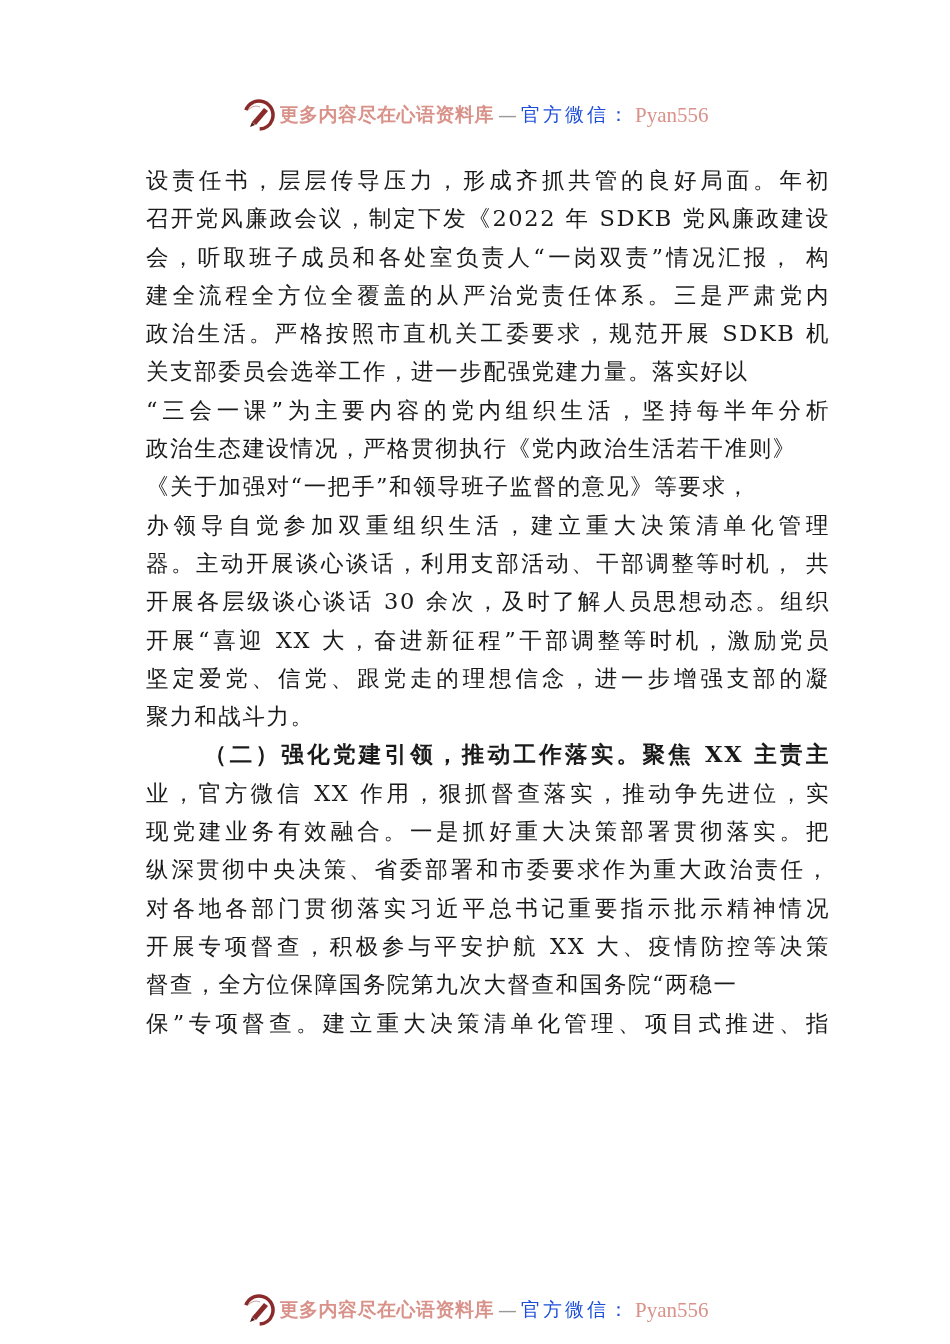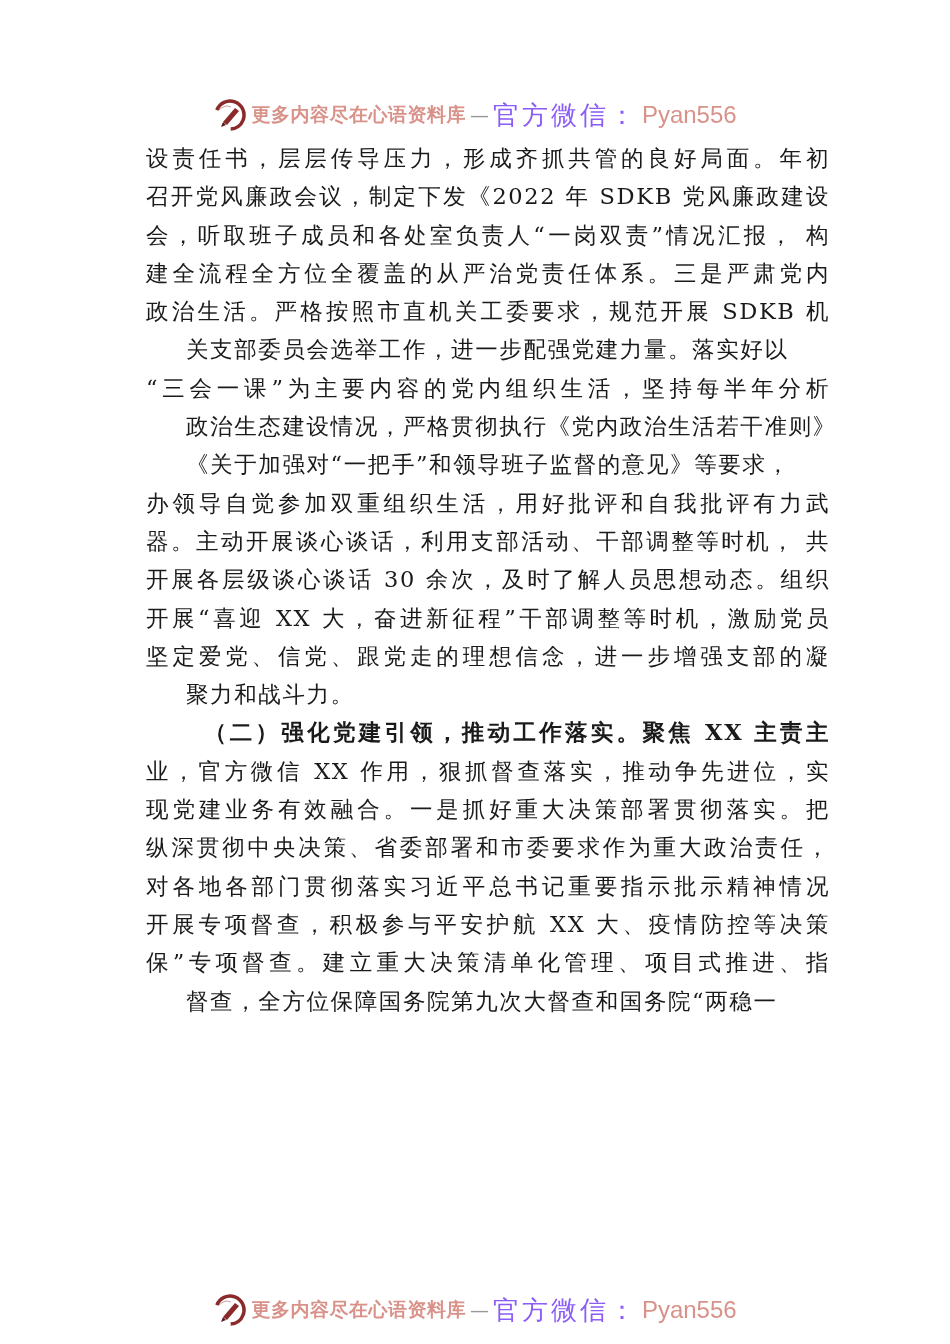--- a/index.html
+++ b/index.html
@@ -38,50 +38,49 @@
       font-size: 19px;
       letter-spacing: 0.5px;
       font-weight: bold;
     }
     .banner .dash {
       color: #999999;
       font-size: 19px;
       font-family: "DejaVu Sans", sans-serif;
     }
     .banner .wechat-label {
-      color: #8b5cf6;
+      color: #1d4ed8;
       font-family: "DejaVu Serif", serif;
-      font-size: 26px;
+      font-size: 19px;
       letter-spacing: 3px;
     }
     .banner .wechat-id {
       color: #d9928a;
-      font-family: Liberation Sans, sans-serif;
-      font-size: 24px;
+      font-family: Liberation Serif, serif;
+      font-size: 21px;
     }
     .content {
       position: absolute;
       left: 146px;
-      top: 139px;
+      top: 161px;
       width: 684px;
     }
     .line {
       height: 38.3px;
       line-height: 38.3px;
       font-size: 22.5px;
       white-space: nowrap;
       letter-spacing: 1.6px;
       font-family: "DejaVu Serif", "Liberation Serif", serif;
       text-align: justify;
       text-align-last: justify;
       overflow: visible;
     }
     .line.last {
       text-align-last: left;
-      margin-left: 40px;
     }
     .line.indent {
       padding-left: 58px;
       font-weight: bold;
     }
   </style>
 </head>
 <body>
 
 <div class="banner top">
@@ -100,34 +99,34 @@
 <div class="content">
   <div class="line">设责任书，层层传导压力，形成齐抓共管的良好局面。年初</div>
   <div class="line">召开党风廉政会议，制定下发《2022 年 SDKB 党风廉政建设</div>
   <div class="line">会，听取班子成员和各处室负责人“一岗双责”情况汇报， 构</div>
   <div class="line">建全流程全方位全覆盖的从严治党责任体系。三是严肃党内</div>
   <div class="line">政治生活。严格按照市直机关工委要求，规范开展 SDKB 机</div>
   <div class="line last">关支部委员会选举工作，进一步配强党建力量。落实好以</div>
   <div class="line">“三会一课”为主要内容的党内组织生活，坚持每半年分析</div>
   <div class="line last">政治生态建设情况，严格贯彻执行《党内政治生活若干准则》</div>
   <div class="line last">《关于加强对“一把手”和领导班子监督的意见》等要求，</div>
-  <div class="line">办领导自觉参加双重组织生活，用好批评和自我批评有力武</div>
+  <div class="line">办领导自觉参加双重组织生活，建立重大决策清单化管理</div>
   <div class="line">器。主动开展谈心谈话，利用支部活动、干部调整等时机， 共</div>
   <div class="line">开展各层级谈心谈话 30 余次，及时了解人员思想动态。组织</div>
   <div class="line">开展“喜迎 XX 大，奋进新征程”干部调整等时机，激励党员</div>
   <div class="line">坚定爱党、信党、跟党走的理想信念，进一步增强支部的凝</div>
   <div class="line last">聚力和战斗力。</div>
   <div class="line indent">（二）强化党建引领，推动工作落实。聚焦 XX 主责主</div>
   <div class="line">业，官方微信 XX 作用，狠抓督查落实，推动争先进位，实</div>
   <div class="line">现党建业务有效融合。一是抓好重大决策部署贯彻落实。把</div>
   <div class="line">纵深贯彻中央决策、省委部署和市委要求作为重大政治责任，</div>
   <div class="line">对各地各部门贯彻落实习近平总书记重要指示批示精神情况</div>
   <div class="line">开展专项督查，积极参与平安护航 XX 大、疫情防控等决策</div>
+  <div class="line last">督查，全方位保障国务院第九次大督查和国务院“两稳一</div>
   <div class="line">保”专项督查。建立重大决策清单化管理、项目式推进、指</div>
-  <div class="line last">督查，全方位保障国务院第九次大督查和国务院“两稳一</div>
 </div>
 
 <div class="banner bottom">
   <svg class="logo" viewBox="0 0 34 34">
     <circle cx="17" cy="17" r="14" fill="none" stroke="#8b2a2a" stroke-width="3.5" stroke-dasharray="60 28" transform="rotate(200 17 17)"></circle>
     <path d="M10 24 L22 10 L26 13 L14 27 Z" fill="#8b2a2a"></path>
     <path d="M10 24 L8 29 L13 27 Z" fill="#5a1a1a"></path>
     <path d="M6 12 Q12 6 18 9" fill="none" stroke="#c9a0a0" stroke-width="1"></path>
   </svg>
   <span class="brand">更多内容尽在心语资料库</span>

